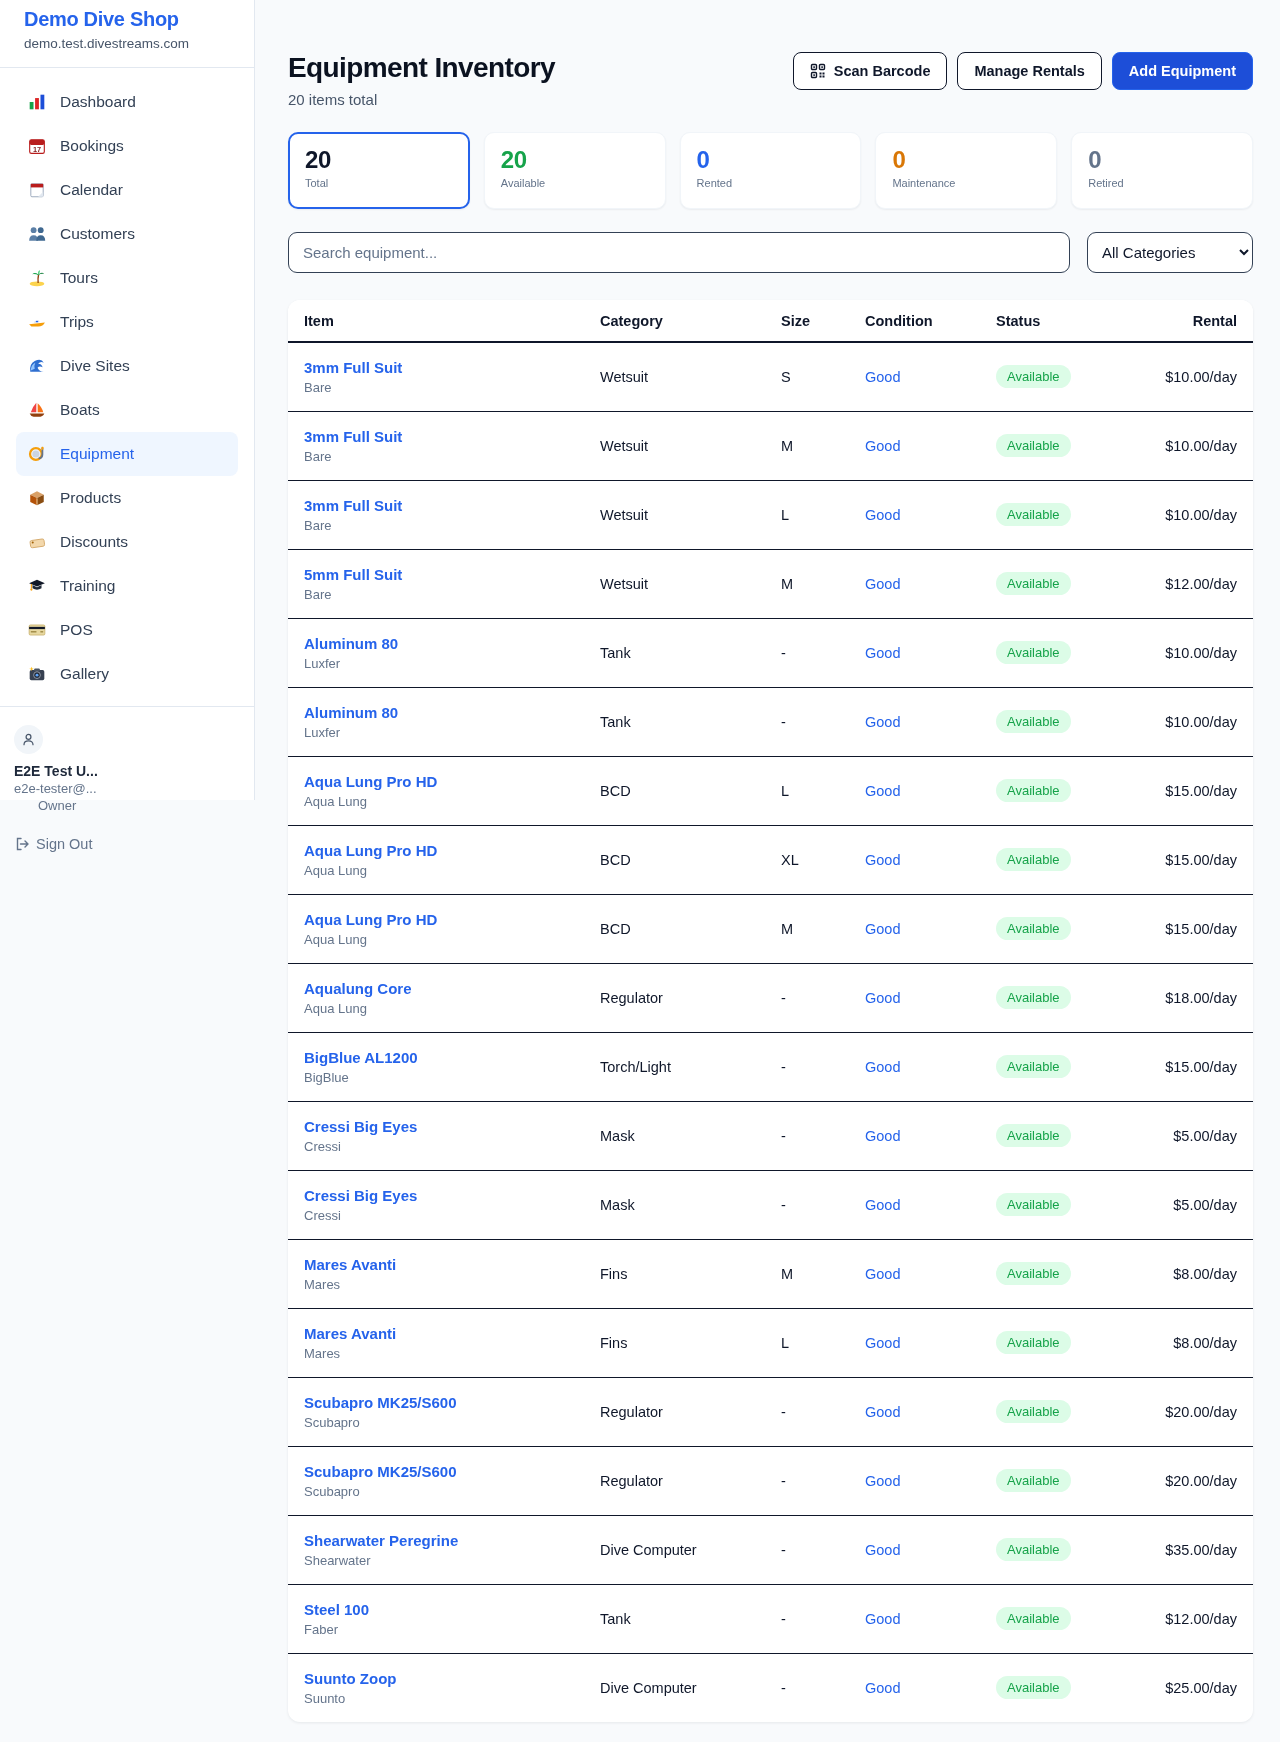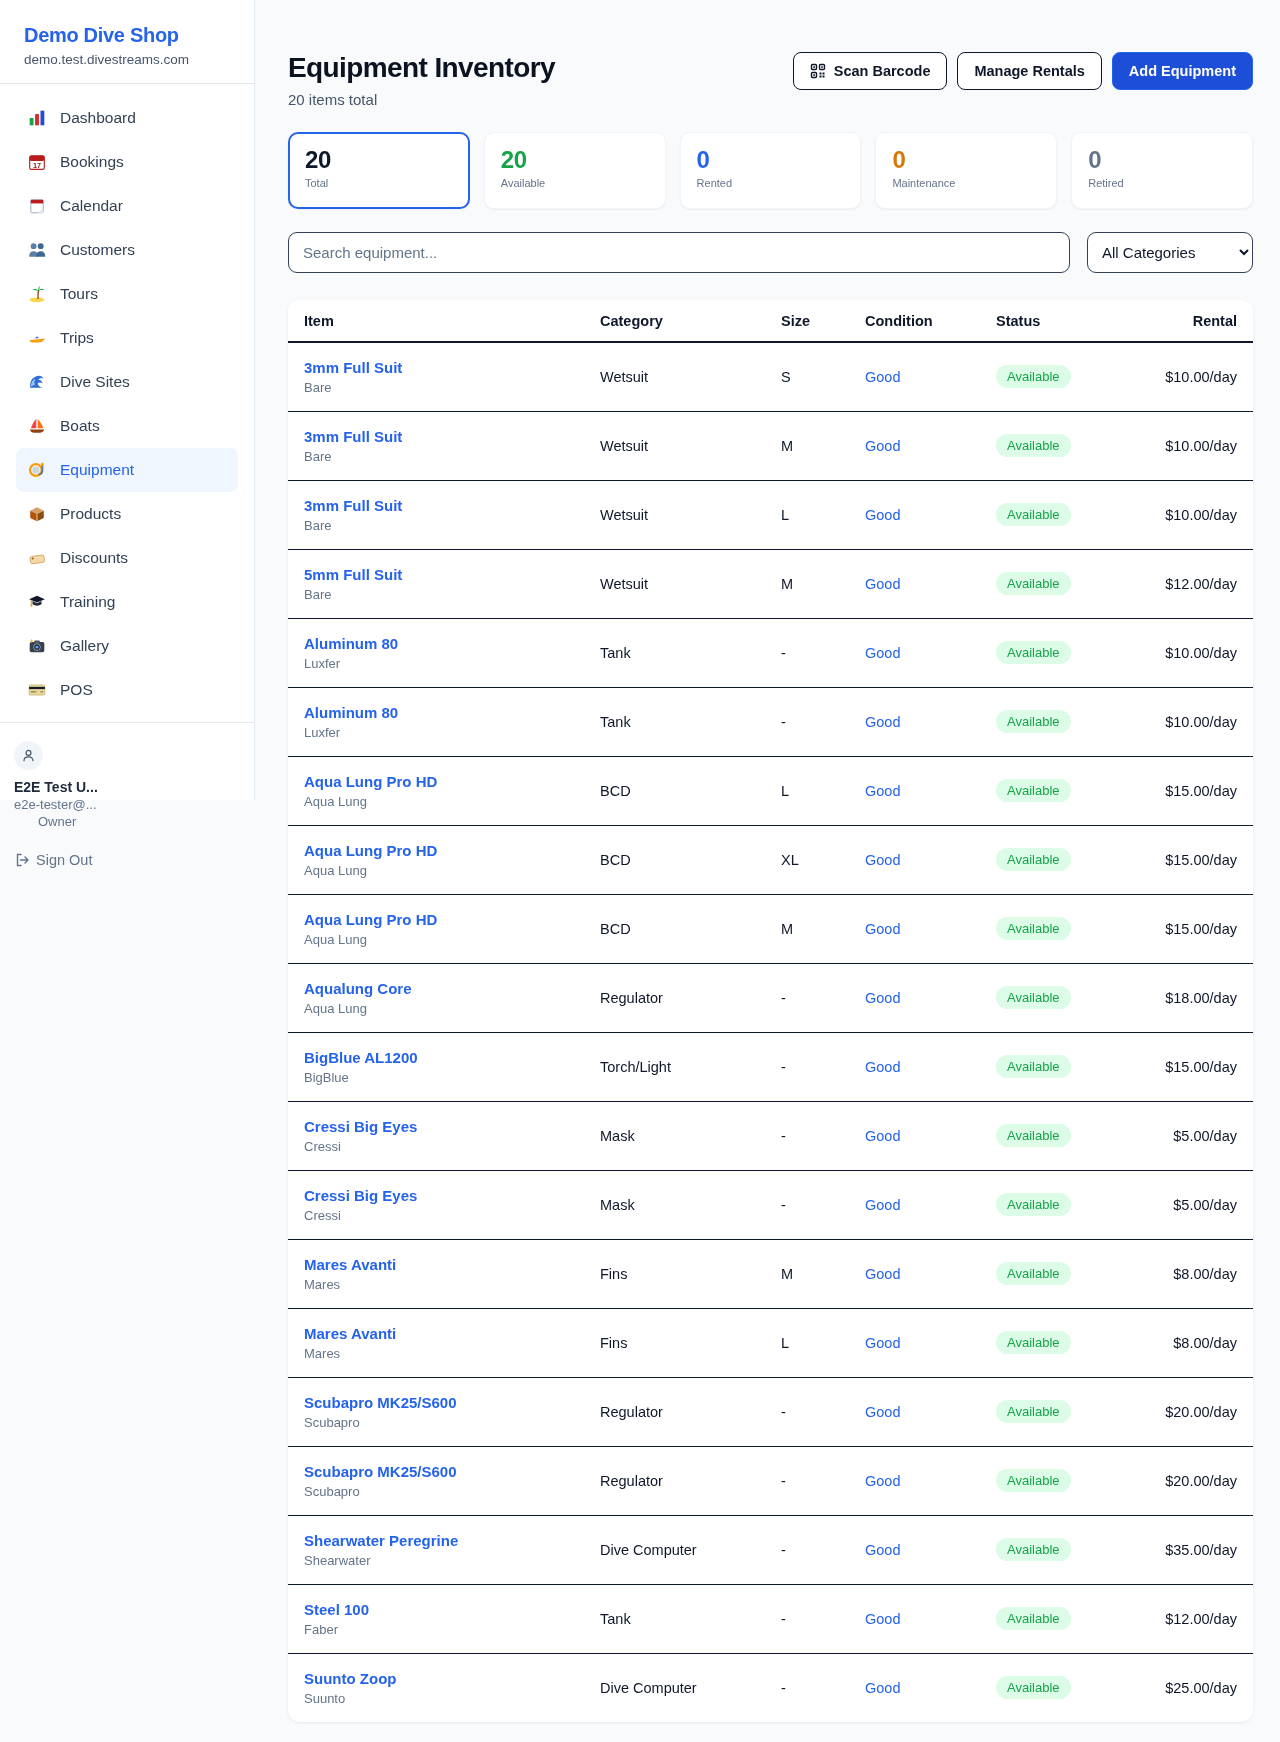--- a/index.html
+++ b/index.html
@@ -7,21 +7,21 @@
   body {
     font-family:"Liberation Sans","DejaVu Sans",sans-serif;
     background:#f8fafc; color:#0f172a; overflow:hidden; position:relative;
   }
   
   .sidebar {
     position:absolute; left:0; top:0; width:255px; height:800px;
     background:#fff; border-right:1px solid #e2e8f0;
     display:flex; flex-direction:column;
   }
-  .brand { padding:24px 24px 16px; }
+  .brand { padding:8px 24px 16px; }
   .brand-name { color:#2563eb; font-size:20px; font-weight:800; letter-spacing:-0.3px; }
   .brand-domain { color:#475569; font-size:13.5px; margin-top:5px; }
   .divider { border-top:1px solid #e2e8f0; }
   .nav { padding:12px 0 10px; flex:1; }
   .nav-item {
     display:flex; align-items:center; gap:14px; height:44px;
     margin:0 16px; padding:0 12px; border-radius:8px;
     font-size:15.5px; color:#334155; cursor:pointer;
   }
   .nav-item.active { background:#eff6ff; color:#2563eb; font-weight:500; }
@@ -229,39 +229,39 @@
             <path d="M4 7.2 L4 10 Q8 12.5 12 10 L12 7.2 L8 9 Z" fill="#1f2937"></path>
             <path d="M3 6.3 L3 10.5" stroke="#f59e0b" stroke-width="1" fill="none"></path>
             <circle cx="3" cy="11.2" r="1" fill="#f59e0b"></circle>
           </svg>
         </span>
       <span>Training</span>
     </div>
     <div class="nav-item">
       <span class="nav-icon">
           <svg viewBox="0 0 16 16">
+            <rect x="1" y="3.5" width="14" height="9" rx="1.2" fill="#e7d8a1" stroke="#bfa65a" stroke-width="0.6"></rect>
+            <rect x="1" y="5.2" width="14" height="2" fill="#111827"></rect>
+            <rect x="2.5" y="9" width="5" height="1.2" fill="#9c8640"></rect>
+            <rect x="11" y="9" width="2.5" height="1.2" fill="#9c8640"></rect>
+          </svg>
+        </span>
+      <span>POS</span>
+    </div>
+    <div class="nav-item">
+      <span class="nav-icon">
+          <svg viewBox="0 0 16 16">
             <rect x="1.5" y="4.5" width="13" height="9" rx="1.5" fill="#374151"></rect>
             <rect x="5.5" y="3" width="5" height="2.5" rx="0.8" fill="#4b5563"></rect>
             <circle cx="8" cy="9" r="3" fill="#1f2937" stroke="#9ca3af" stroke-width="0.8"></circle>
             <circle cx="8" cy="9" r="1.3" fill="#60a5fa"></circle>
             <path d="M3.2 1.5 L3.8 3 L5.3 3.4 L3.8 3.9 L3.2 5.4 L2.6 3.9 L1.1 3.4 L2.6 3 Z" fill="#fbbf24"></path>
           </svg>
         </span>
       <span>Gallery</span>
-    </div>
-    <div class="nav-item">
-      <span class="nav-icon">
-          <svg viewBox="0 0 16 16">
-            <rect x="1" y="3.5" width="14" height="9" rx="1.2" fill="#e7d8a1" stroke="#bfa65a" stroke-width="0.6"></rect>
-            <rect x="1" y="5.2" width="14" height="2" fill="#111827"></rect>
-            <rect x="2.5" y="9" width="5" height="1.2" fill="#9c8640"></rect>
-            <rect x="11" y="9" width="2.5" height="1.2" fill="#9c8640"></rect>
-          </svg>
-        </span>
-      <span>POS</span>
     </div>
   </nav>
 
   <div class="divider"></div>
   <div class="user-block">
     <div class="avatar">
       <svg width="15" height="15" viewBox="0 0 16 16">
           <circle cx="8" cy="5.2" r="2.6" fill="none" stroke="#475569" stroke-width="1.3"></circle>
           <path d="M3.2 13.5 q0-4 4.8-4 q4.8 0 4.8 4" fill="none" stroke="#475569" stroke-width="1.3" stroke-linecap="round"></path>
         </svg>

